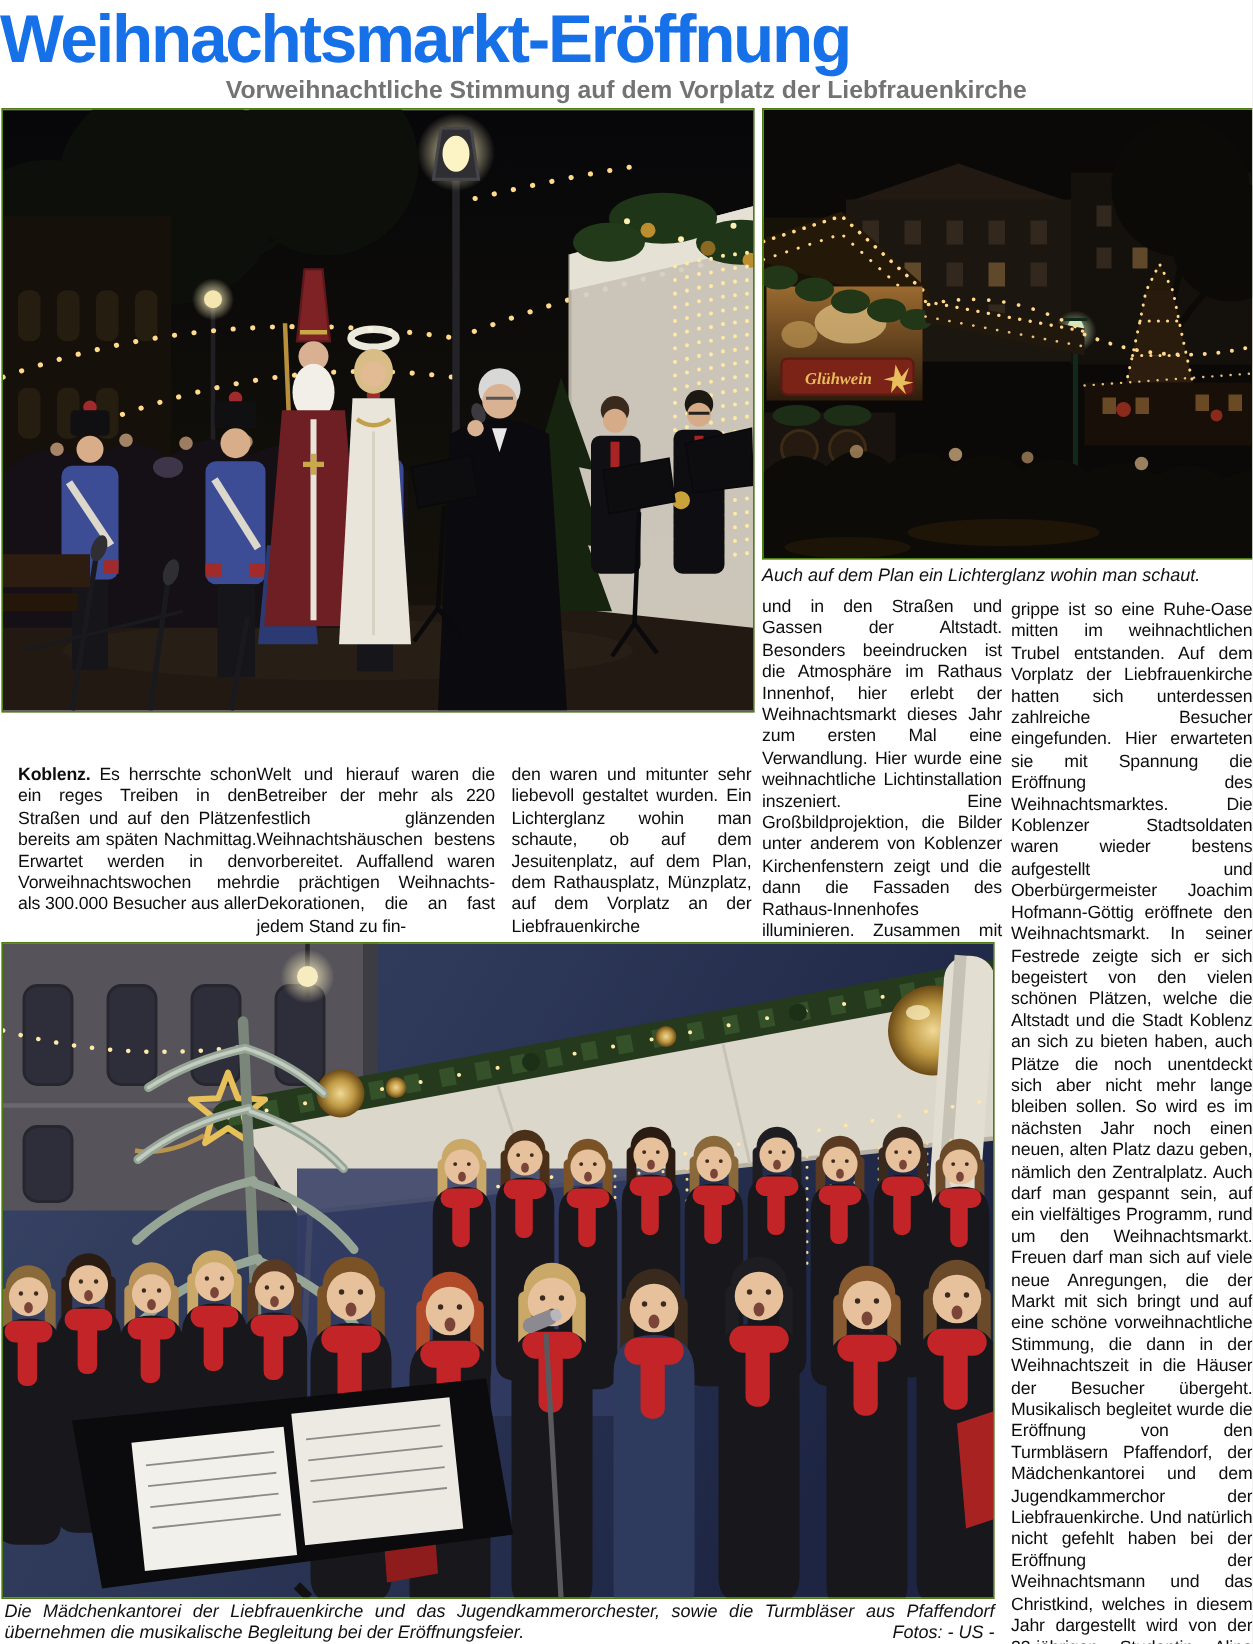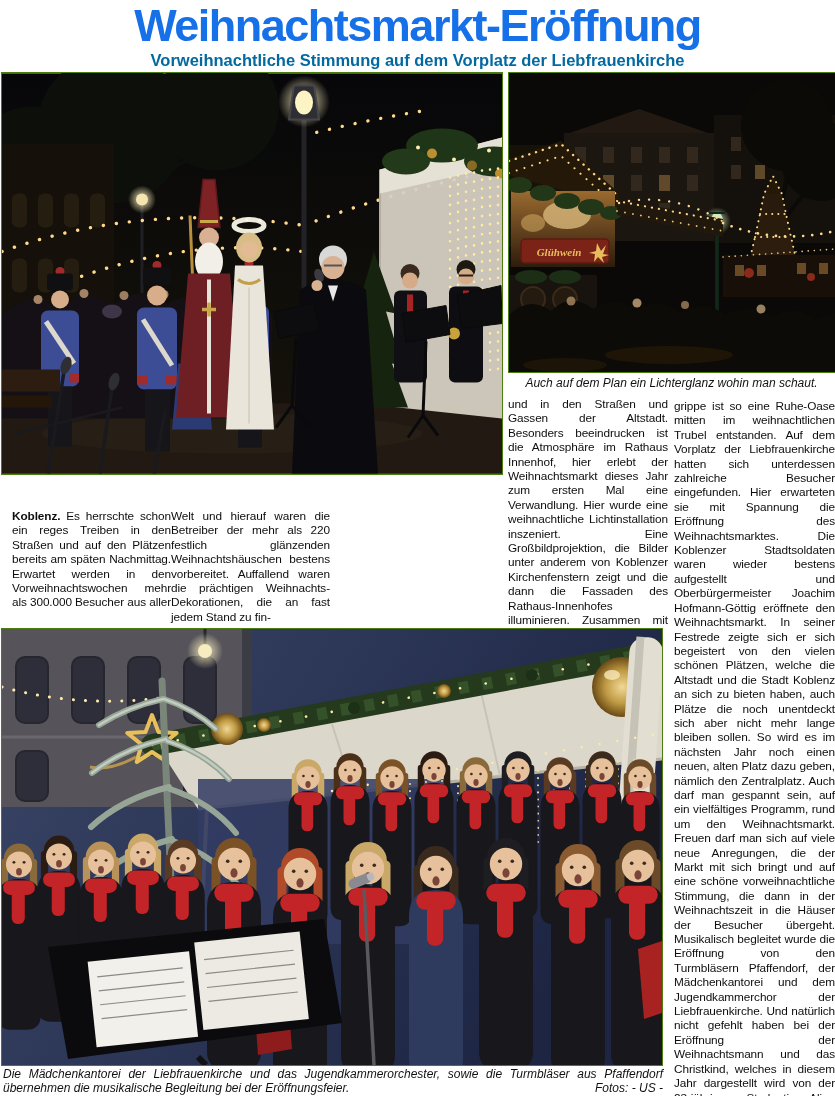--- a/index.html
+++ b/index.html
@@ -3,26 +3,26 @@
 <meta charset="utf-8">
 <style>
   html,body{margin:0;padding:0;background:#e8e8e8;}
   .page{
     position:relative;width:835px;height:1096px;background:#ffffff;
     font-family:"Liberation Sans","DejaVu Sans",sans-serif;color:#111;
     margin:0 auto;overflow:hidden;
   }
   .abs{position:absolute;}
   .headline{
-    top:2px;left:0;width:100%;margin:0;text-align:center;
+    top:2px;left:0;width:100%;margin:0;
     font-size:45px;font-weight:700;letter-spacing:-1.5px;line-height:1.05;
   }
   .subhead{
     top:51px;left:0;width:100%;margin:0;text-align:center;
-    font-size:16.5px;font-weight:700;color:#0369a1;
+    font-size:16.5px;font-weight:700;color:#737373;
   }
   figure.photo{margin:0;padding:0;border:1px solid #4d7c0f;background:#a3a3a3;overflow:hidden;}
   figure.photo svg{display:block;}
   .cap{
     font-style:italic;font-size:12px;line-height:13.8px;color:#111;
     text-align:justify;
   }
   .body-col{
     font-size:11.8px;line-height:14.4px;text-align:justify;color:#0d0d0d;
     letter-spacing:-0.1px;
@@ -347,27 +347,28 @@
         <circle cx="62" cy="228" r="4.5" fill="#b89468" opacity="0.75"></circle>
           <circle cx="128" cy="230" r="4.5" fill="#caa87c" opacity="0.8"></circle>
         <circle cx="176" cy="232" r="4" fill="#b89468" opacity="0.7"></circle>
           <circle cx="252" cy="236" r="4.5" fill="#caa87c" opacity="0.75"></circle>
         <ellipse cx="160" cy="282" rx="64" ry="9" fill="#2a1c08" opacity="0.65"></ellipse>
         <ellipse cx="56" cy="292" rx="42" ry="7" fill="#241806" opacity="0.7"></ellipse>
       </g>
     </svg>
   </figure>
 
-  <div class="abs cap" style="left:508px;top:377px;width:327px;text-align:center">Auch auf dem Plan ein Lichterglanz wohin man schaut.</div>
+  <div class="abs cap" style="left:508px;top:377px;width:327px;text-align:left">Auch auf dem Plan ein Lichterglanz wohin man schaut.</div>
 
 
   <div class="abs body-col" style="left:12px;top:509px;width:159px"><span class="lead">Koblenz.</span> <span>Es herrschte schon ein reges Treiben in den Straßen und auf den Plätzen bereits am späten Nachmittag. Erwartet werden in den Vorweihnachtswochen mehr als 300.000 Besucher aus aller</span></div>
 
   <div class="abs body-col" style="left:171px;top:509px;width:159px">Welt und hierauf waren die Betreiber der mehr als 220 festlich glänzenden Weihnachtshäuschen bestens vorbereitet. Auffallend waren die prächtigen Weihnachts-Dekorationen, die an fast jedem Stand zu fin-</div>
 
+  <div class="abs body-col" style="left:341px;top:509px;width:160px">den waren und mitunter sehr liebevoll gestaltet wurden. Ein Lichterglanz wohin man schaute, ob auf dem Jesuitenplatz, auf dem Plan, dem Rathausplatz, Münzplatz, auf dem Vorplatz an der Liebfrauenkirche</div>
 
   <div class="abs body-col" style="left:508px;top:397px;width:160px;height:232px">und in den Straßen und Gassen der Altstadt. Besonders beeindrucken ist die Atmosphäre im Rathaus Innenhof, hier erlebt der Weihnachtsmarkt dieses Jahr zum ersten Mal eine Verwandlung. Hier wurde eine weihnachtliche Lichtinstallation inszeniert. Eine Großbildprojektion, die Bilder unter anderem von Koblenzer Kirchenfenstern zeigt und die dann die Fassaden des Rathaus-Innenhofes illuminieren. Zusammen mit einer Holz-</div>
 
   <div class="abs body-col" style="left:674px;top:399px;width:161px">
     <span>grippe ist so eine Ruhe-Oase mitten im weihnachtlichen Trubel entstanden. Auf dem Vorplatz der Liebfrauenkirche hatten sich unterdessen zahlreiche Besucher eingefunden. Hier erwarteten sie mit Spannung die Eröffnung des Weihnachtsmarktes. Die Koblenzer Stadtsoldaten waren wieder bestens aufgestellt und Oberbürgermeister Joachim Hofmann-Göttig eröffnete den Weihnachtsmarkt. In seiner Festrede zeigte sich er sich begeistert von den vielen schönen Plätzen, welche die Altstadt und die Stadt Koblenz an sich zu bieten haben, auch Plätze die noch unentdeckt sich aber nicht mehr lange bleiben sollen. So wird es im nächsten Jahr noch einen neuen, alten Platz dazu geben, nämlich den Zentralplatz. Auch darf man gespannt sein, auf ein vielfältiges Programm, rund um den Weihnachtsmarkt. Freuen darf man sich auf viele neue Anregungen, die der Markt mit sich bringt und auf eine schöne vorweihnachtliche Stimmung, die dann in der Weihnachtszeit in die Häuser der Besucher übergeht. Musikalisch begleitet wurde die Eröffnung von den Turmbläsern Pfaffendorf, der Mädchenkantorei und dem Jugendkammerchor der Liebfrauenkirche. Und natürlich nicht gefehlt haben bei der Eröffnung der Weihnachtsmann und das Christkind, welches in diesem Jahr dargestellt wird von der 23-jährigen Studentin Aline Roussel. Nun freuen sich alle auf einen großartigen Weihnachtsmarkt, der noch bis 22. Dezember seine Türen auf fünf Plätzen in der Stadt geöffnet hat.</span>
     
   </div>
 
   <figure class="abs photo" style="left:1px;top:628px;width:660px;height:436px">
     <svg width="660" height="436" viewBox="0 0 660 436">

